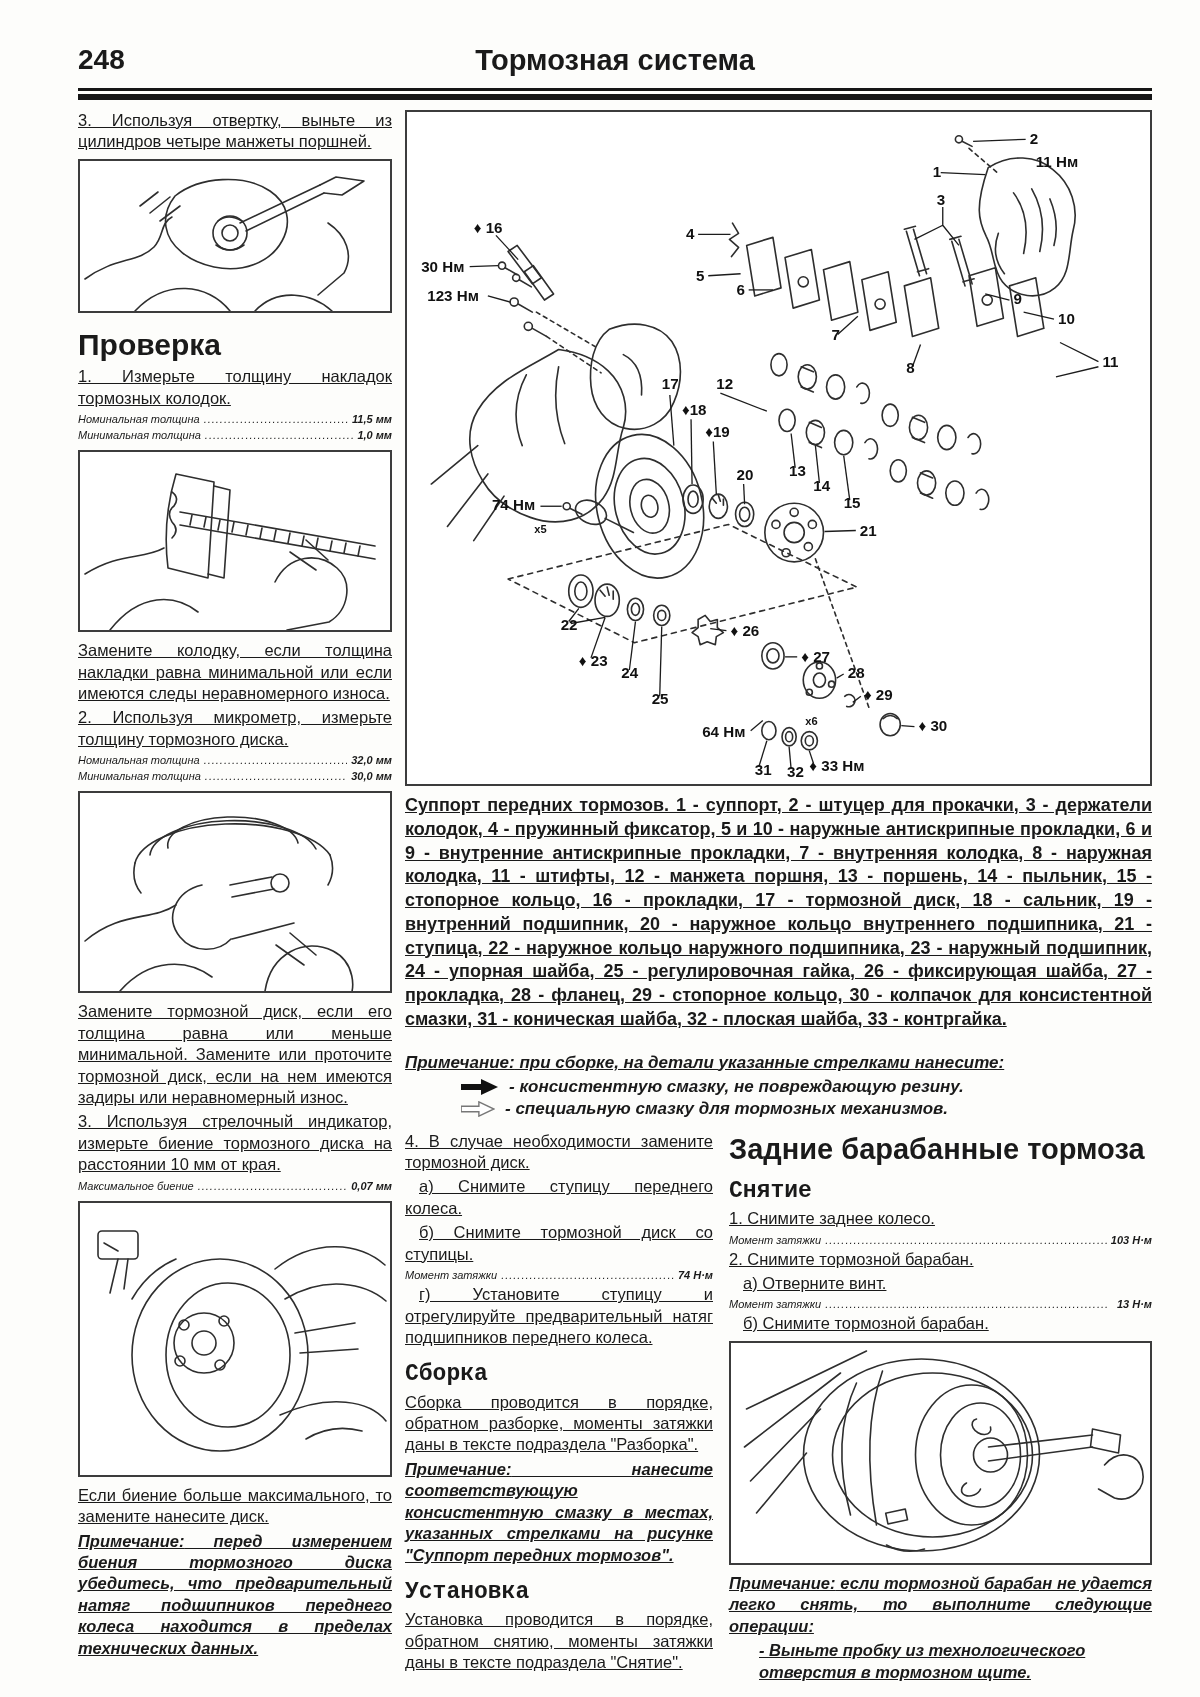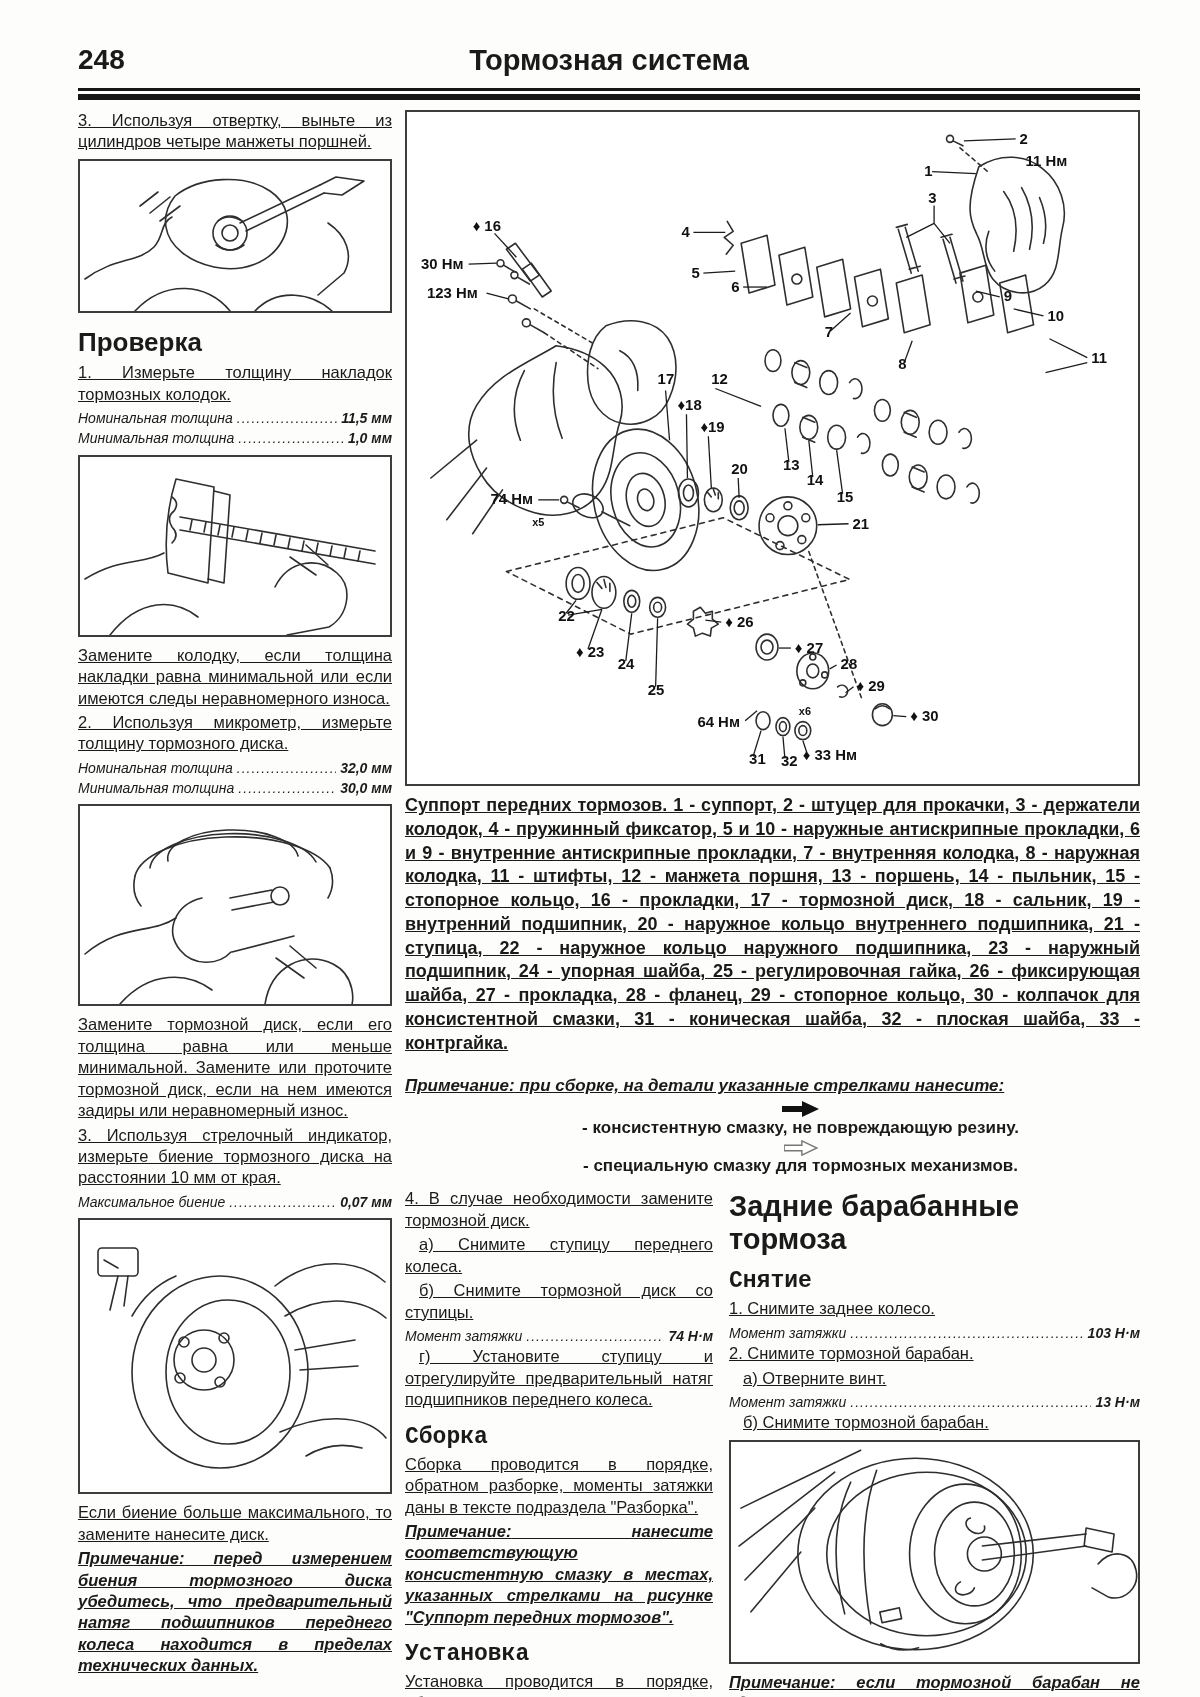--- a/index.html
+++ b/index.html
@@ -5,52 +5,52 @@
   html,body{margin:0;padding:0;background:#e8e8e4;}
   .page{
     position:relative;
     width:1200px;height:1697px;
     margin:0 auto;
     background:#fdfdfb;
     color:#1a1a1a;
     font-family:"Liberation Sans",sans-serif;
     overflow:hidden;
     box-sizing:border-box;
-    padding:44px 60px 0 78px;
+    padding:44px 48px 0 78px;
   }
   
   .hdr{position:relative;height:42px;}
   .hdr .pageno{position:absolute;left:0;top:0;font-size:28px;font-weight:bold;}
   .hdr .ptitle{position:absolute;left:0;right:0;text-align:center;font-size:29px;font-weight:bold;}
   .rule-thin{height:3px;background:#161616;margin-top:2px;}
   .rule-thick{height:6px;background:#161616;margin-top:3px;}
   
   .content{display:flex;gap:13px;margin-top:10px;}
   .col-left{width:314px;flex:0 0 314px;}
   .col-right{flex:1;min-width:0;}
   p{margin:0 0 3px 0;font-size:16.5px;line-height:1.3;text-align:justify;text-decoration:underline;}
   p.sub{text-indent:14px;}
-  h2{font-size:26px;margin:16px 0 6px 0;line-height:1.05;}
+  h2{font-size:30px;margin:16px 0 6px 0;line-height:1.05;}
   h3{font-size:23px;margin:14px 0 5px 0;line-height:1.05;font-family:Liberation Mono, monospace;}
   h2.big{font-size:29px;margin:2px 0 6px 0;line-height:1.12;}
-  .spec{display:flex;align-items:flex-end;font-style:italic;font-size:14px;line-height:1.45;}
+  .spec{display:flex;align-items:flex-end;font-style:italic;font-size:11px;line-height:1.45;}
   .spec .spec-l{white-space:nowrap;}
   .spec .spec-dots{flex:1;overflow:hidden;white-space:nowrap;margin:0 4px;}
   .spec .spec-dots::after{content:"......................................................................";letter-spacing:1px;}
   .spec .spec-v{white-space:nowrap;font-weight:bold;}
   .note{font-style:italic;font-weight:600;}
   .note .nlabel{text-decoration:underline;}
   .note-item{font-style:italic;font-weight:600;padding-left:30px;text-align:left;}
   
   .figbox{border:2px solid #3c3c3c;background:#fff;margin:6px 0 8px 0;}
   .figbox svg{display:block;width:100%;height:100%;}
   
   .diagram-box{border:2px solid #3c3c3c;background:#fff;height:672px;}
   .caption{font-weight:bold;font-size:18px;line-height:1.32;margin-top:8px;}
-  .legend-row{display:flex;align-items:center;gap:0;margin:2px 0 2px 56px;font-weight:bold;font-size:17px;flex-direction:column;}
+  .legend-row{display:flex;align-items:center;gap:10px;margin:2px 0 2px 56px;font-style:italic;font-weight:bold;font-size:17px;}
   .legend-row svg{flex:0 0 auto;}
   .dnote{font-style:italic;font-weight:bold;font-size:17px;margin-top:20px;}
   .dnote .nlabel{text-decoration:underline;}
   
   .two-col{display:flex;gap:16px;margin-top:12px;}
   .mid-col{width:308px;flex:0 0 308px;}
   .rt-col{flex:1;min-width:0;}
   .sketch{stroke:#2e2e2e;fill:none;stroke-width:1.6;stroke-linecap:round;stroke-linejoin:round;}
 </style>
 </head>

